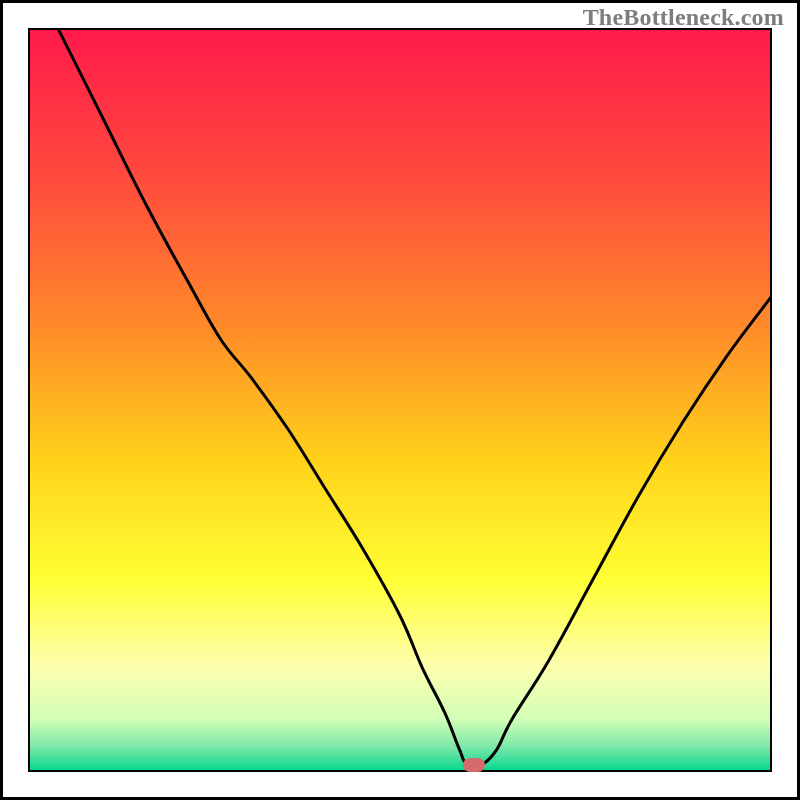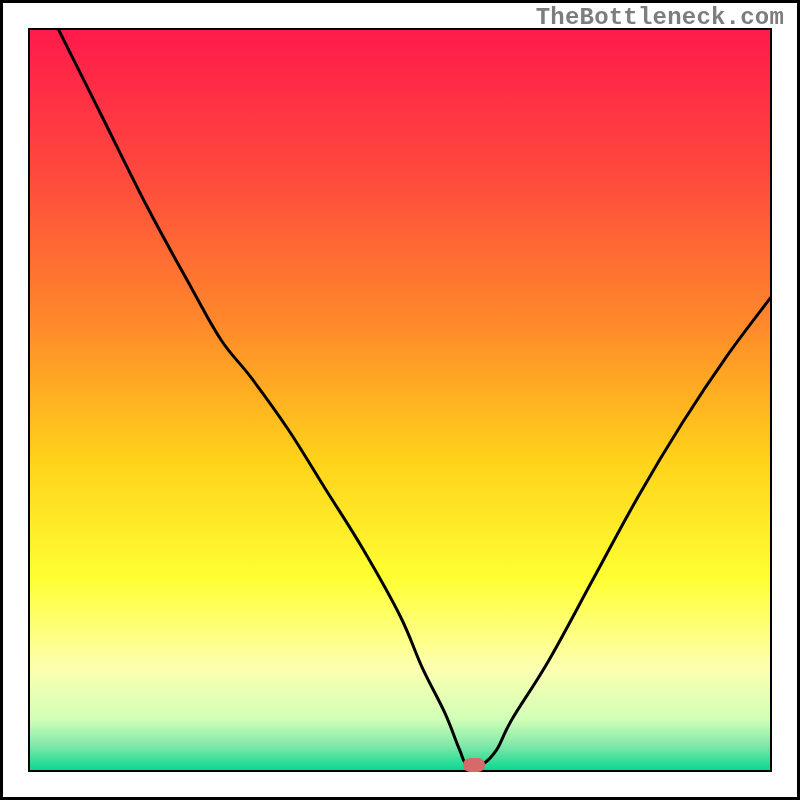--- a/index.html
+++ b/index.html
@@ -23,21 +23,21 @@
     left: 28px;
     top: 28px;
     width: 744px;
     height: 744px;
     overflow: hidden;
   }
   .watermark {
     position: absolute;
     top: 4px;
     right: 16px;
-    font-family: Liberation Mono, monospace;
+    font-family: Liberation Serif, serif;
     font-size: 24px;
     font-weight: 600;
     color: #7d7d7d;
     letter-spacing: 0.2px;
   }
   svg {
     display: block;
   }
   .marker {
     position: absolute;

